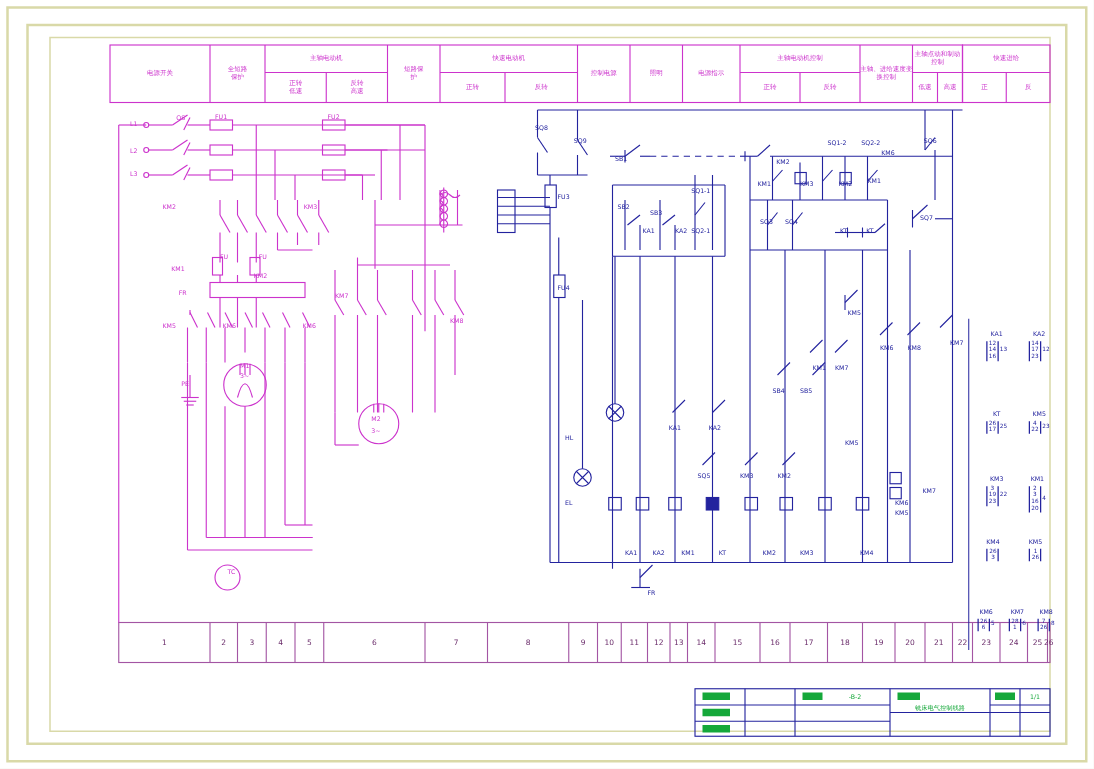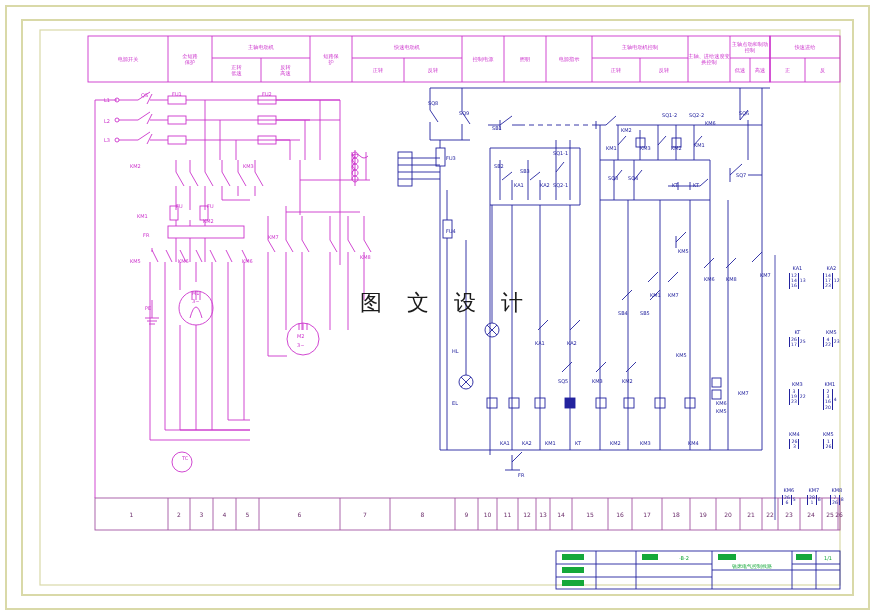--- a/index.html
+++ b/index.html
@@ -674,19 +674,18 @@
         <div class="body">
           <div class="col">
             <div>7</div>
             <div>26</div>
           </div>
           <div>8</div>
         </div>
       </div>
     </div>
 
-  <div class="wm" style="left:360px;top:288px;">图 文 设 计</div>
 
   <div class="tblk" style="left:658px;top:552px;width:52px;height:11px;">-B-2</div>
   <div class="tblk" style="left:712px;top:560px;width:80px;height:12px;">铣床电气控制线路</div>
   <div class="tblk" style="left:816px;top:552px;width:24px;height:11px;">1/1</div>
 
 </div>
 
 </body></html>

